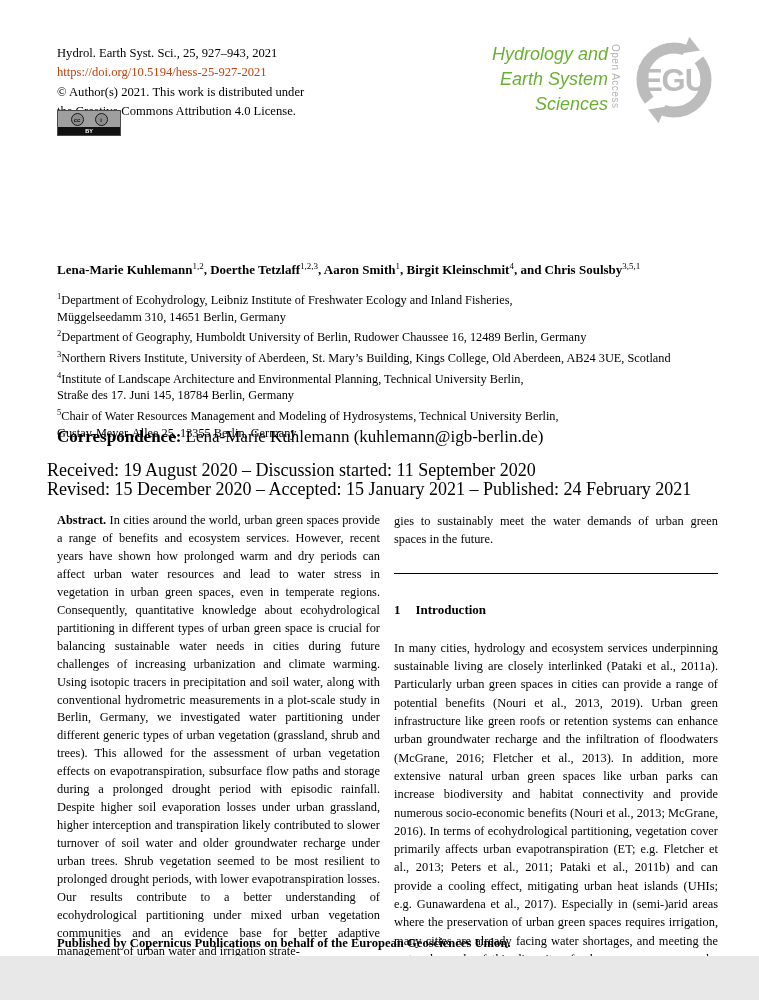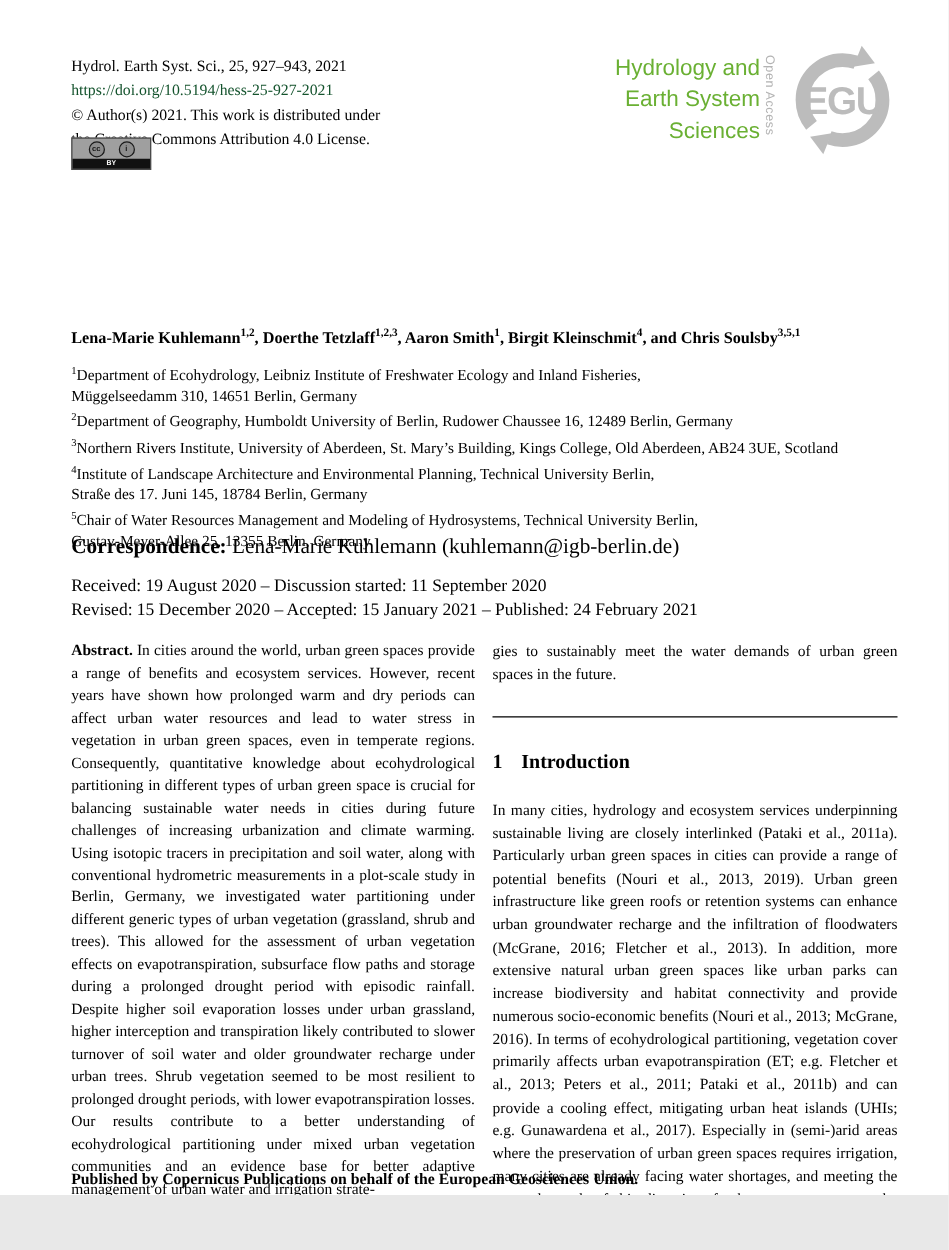--- a/index.html
+++ b/index.html
@@ -11,21 +11,21 @@
     background:#ffffff;
     font-family:"Liberation Serif", serif;
     color:#000;
     overflow:hidden;
   }
   
   .hdr-left {
     position:absolute; left:57px; top:44px; width:370px;
     font-size:12.6px; line-height:19.4px;
   }
-  .doi-link { color:#14532d; text-decoration:none; display:block; }
+  .doi-link { color:#c2410c; text-decoration:none; display:block; }
   .cc-badge {
     position:absolute; left:57px; top:110px;
     width:64px; height:26px;
     background:#9f9f9f; border:1px solid #4a4a4a;
   }
   .cc-icons { height:17px; display:flex; align-items:center; justify-content:space-around; padding:0 7px; }
   .cc-circle {
     width:13px; height:13px; border-radius:50%;
     border:1.5px solid #1a1a1a; background:#8d8d8d;
     display:flex; align-items:center; justify-content:center;
@@ -33,66 +33,66 @@
   }
   .cc-bar {
     position:absolute; bottom:0; left:0; right:0; height:8px;
     background:#111; color:#fff; text-align:center;
     font-family:"Liberation Sans",sans-serif; font-size:5.5px; font-weight:bold; line-height:8px;
   }
   .journal-name {
     position:absolute; left:398px; top:42px; width:210px;
     text-align:right;
     font-family:"Liberation Sans",sans-serif;
-    font-size:18px; line-height:25px;
+    font-size:18px; line-height:25px;font-style:italic;
   }
   .open-access {
     position:absolute; left:610px; top:44px; height:86px;
     writing-mode:vertical-rl;
     font-family:"Liberation Sans",sans-serif;
     font-size:10px; letter-spacing:0.5px; color:#b3b3b3;
   }
   .egu-logo { position:absolute; left:628px; top:34px; }
   
   .title {
     position:absolute; left:57px; top:193px; width:662px;
     font-size:20.8px; font-weight:bold; line-height:31.5px;
   }
   .authors {
     position:absolute; left:57px; top:261px; width:662px;
     font-size:13px; font-weight:bold;
   }
-  .authors sup { font-size:9px; font-weight:bold; }
+  .authors sup { font-size:9px; font-weight:normal; }
   .affiliations {
     position:absolute; left:57px; top:288px; width:666px;
     font-size:12.3px; line-height:16.6px;
   }
   .affil sup { font-size:8.5px; }
   .correspondence {
     position:absolute; left:57px; top:427px; width:662px;
     font-size:17px;
   }
   .dates {
-    position:absolute; left:57px; top:461px; width:662px;
-    font-size:14px; line-height:18.6px;
+    position:absolute; left:47px; top:461px; width:662px;
+    font-size:18px; line-height:18.6px;
   }
   b.inline-label { font-weight:bold; }
   
   .col {
     position:absolute; top:512px;
     font-size:12.4px; line-height:17.95px;
     text-align:justify;
     hyphens:auto; -webkit-hyphens:auto;
   }
   .col-left  { left:57px;  width:323px; }
   .col-right { left:394px; width:324px; line-height:18.3px; }
   .divider { border:none; border-top:1px solid #000; margin-top:24px; }
   .section-heading {
     margin-top:27px;
-    font-size:16px; font-weight:bold;
+    font-size:13px; font-weight:bold;
     text-align:left;
   }
   .section-heading .sec-num { margin-right:15px; }
   .intro-par { margin-top:20px; }
   
   .footer {
     position:absolute; left:57px; top:936px; width:662px;
     font-size:12.6px; font-weight:bold;
   }
 </style>

